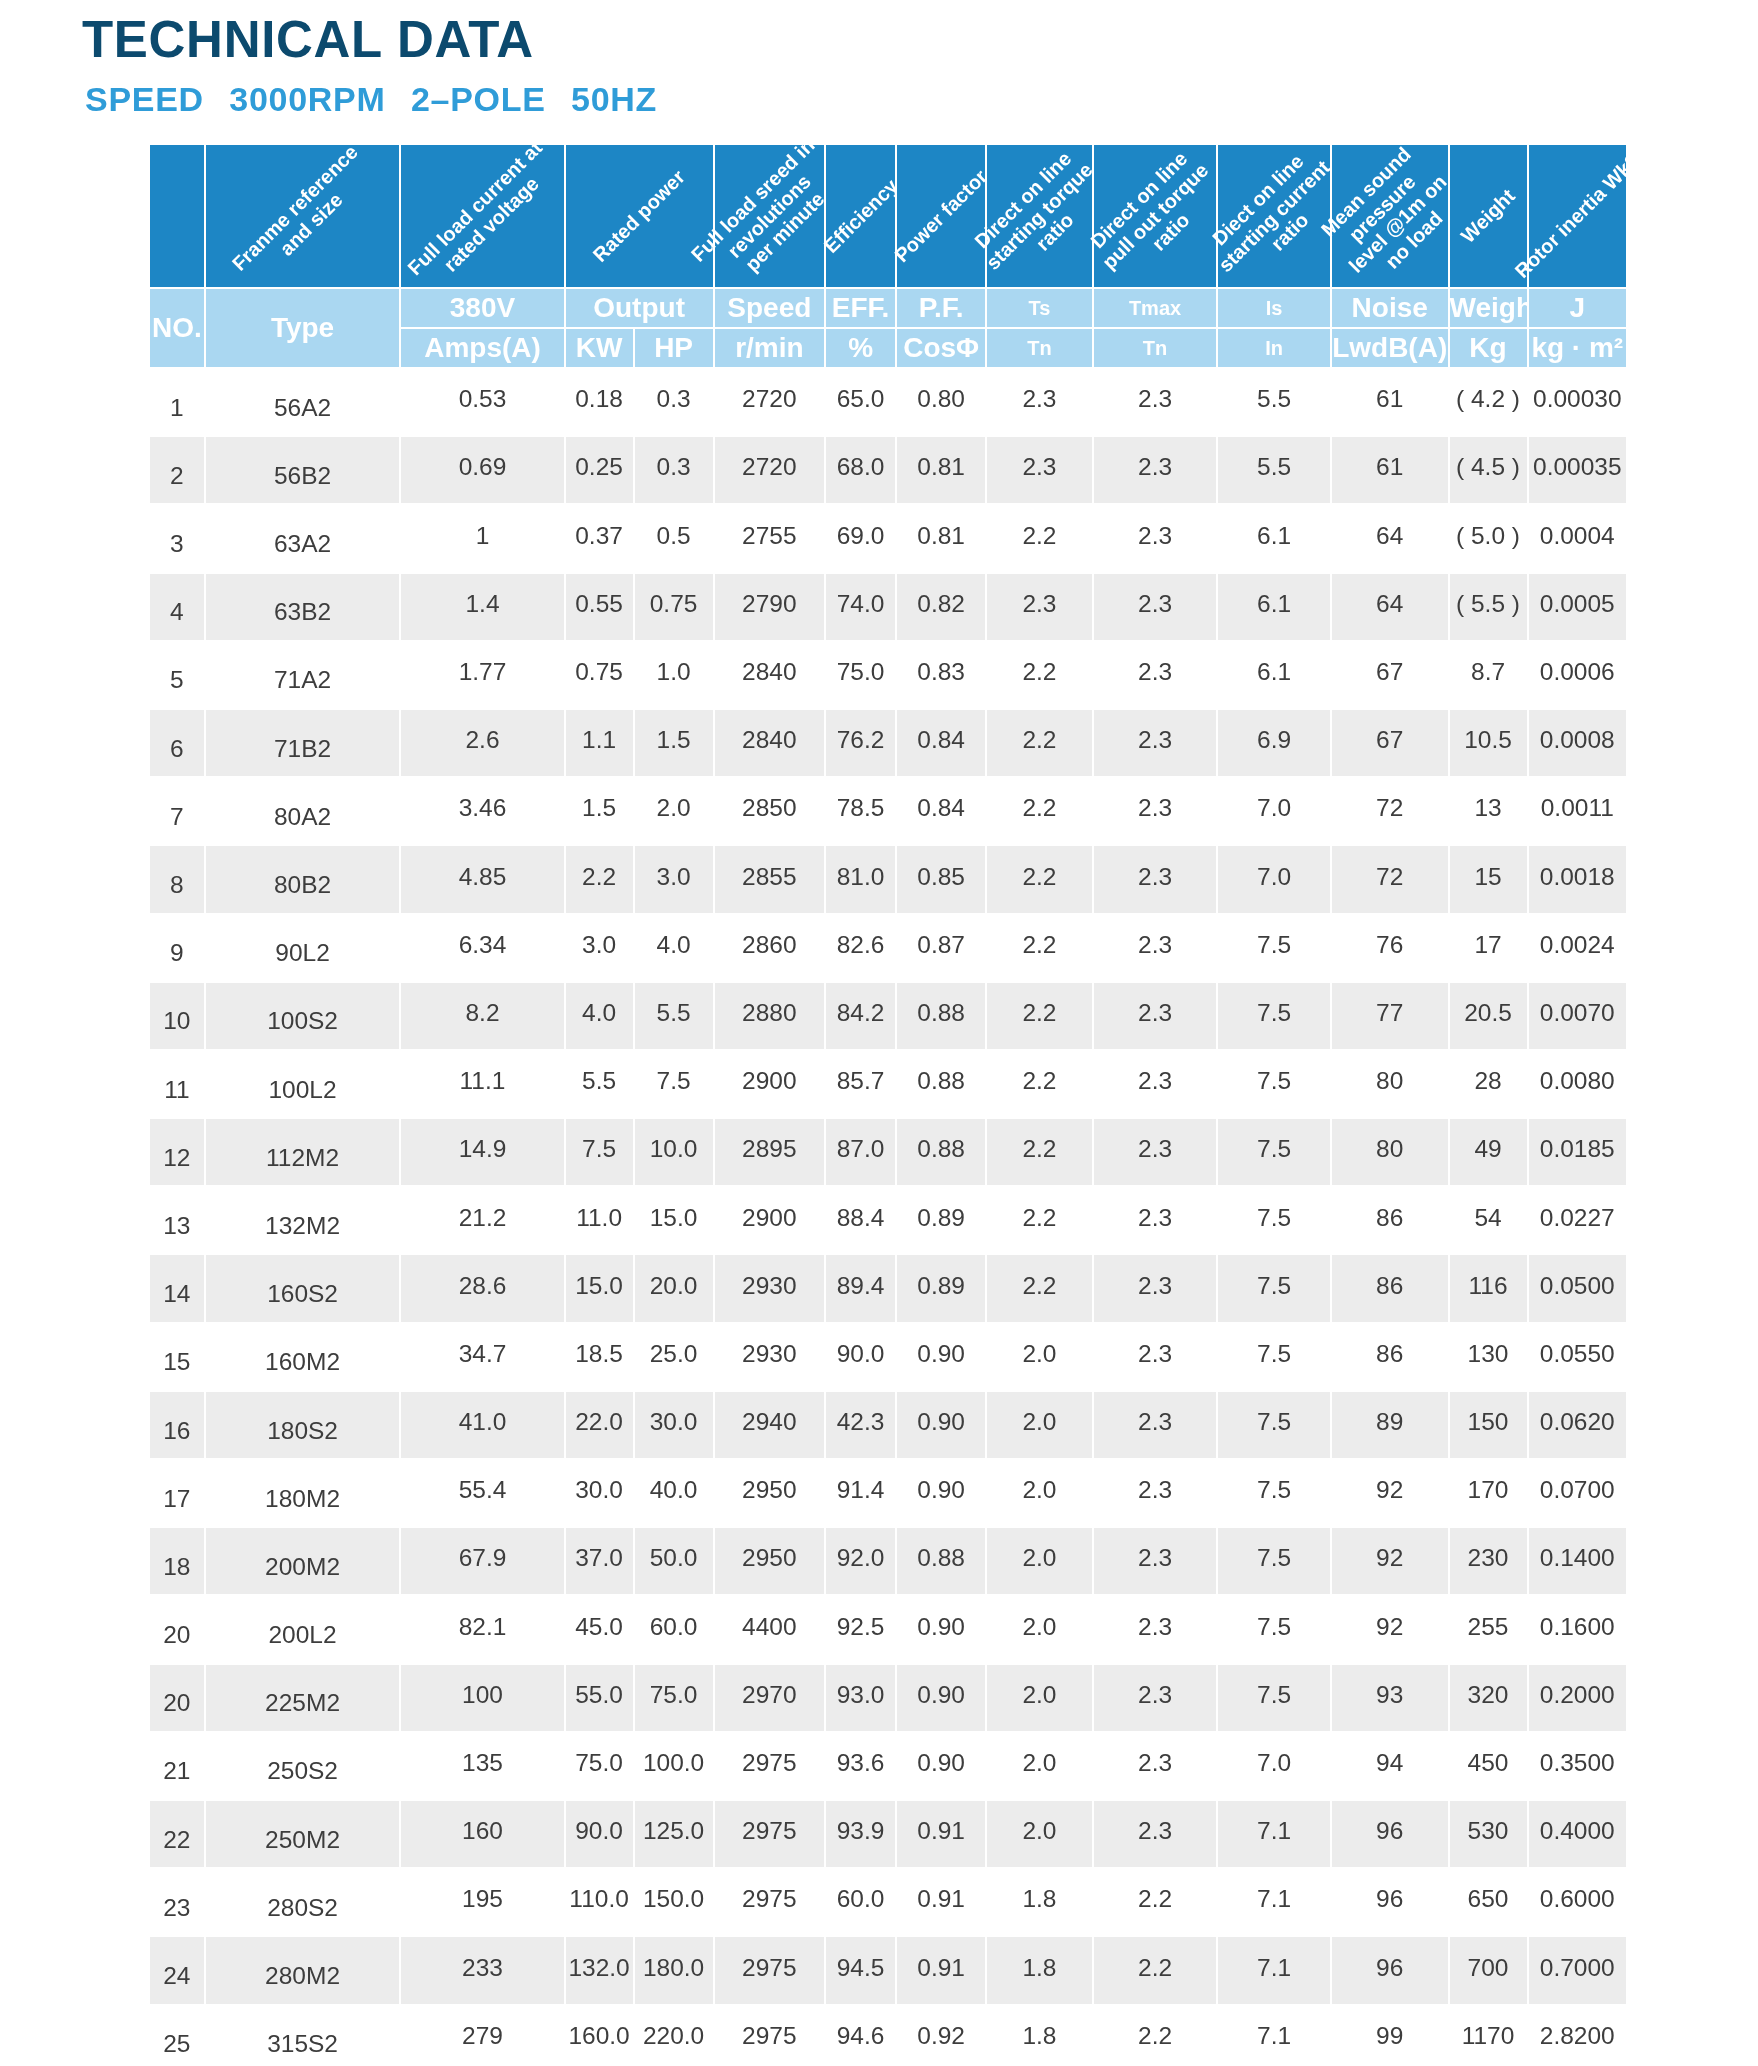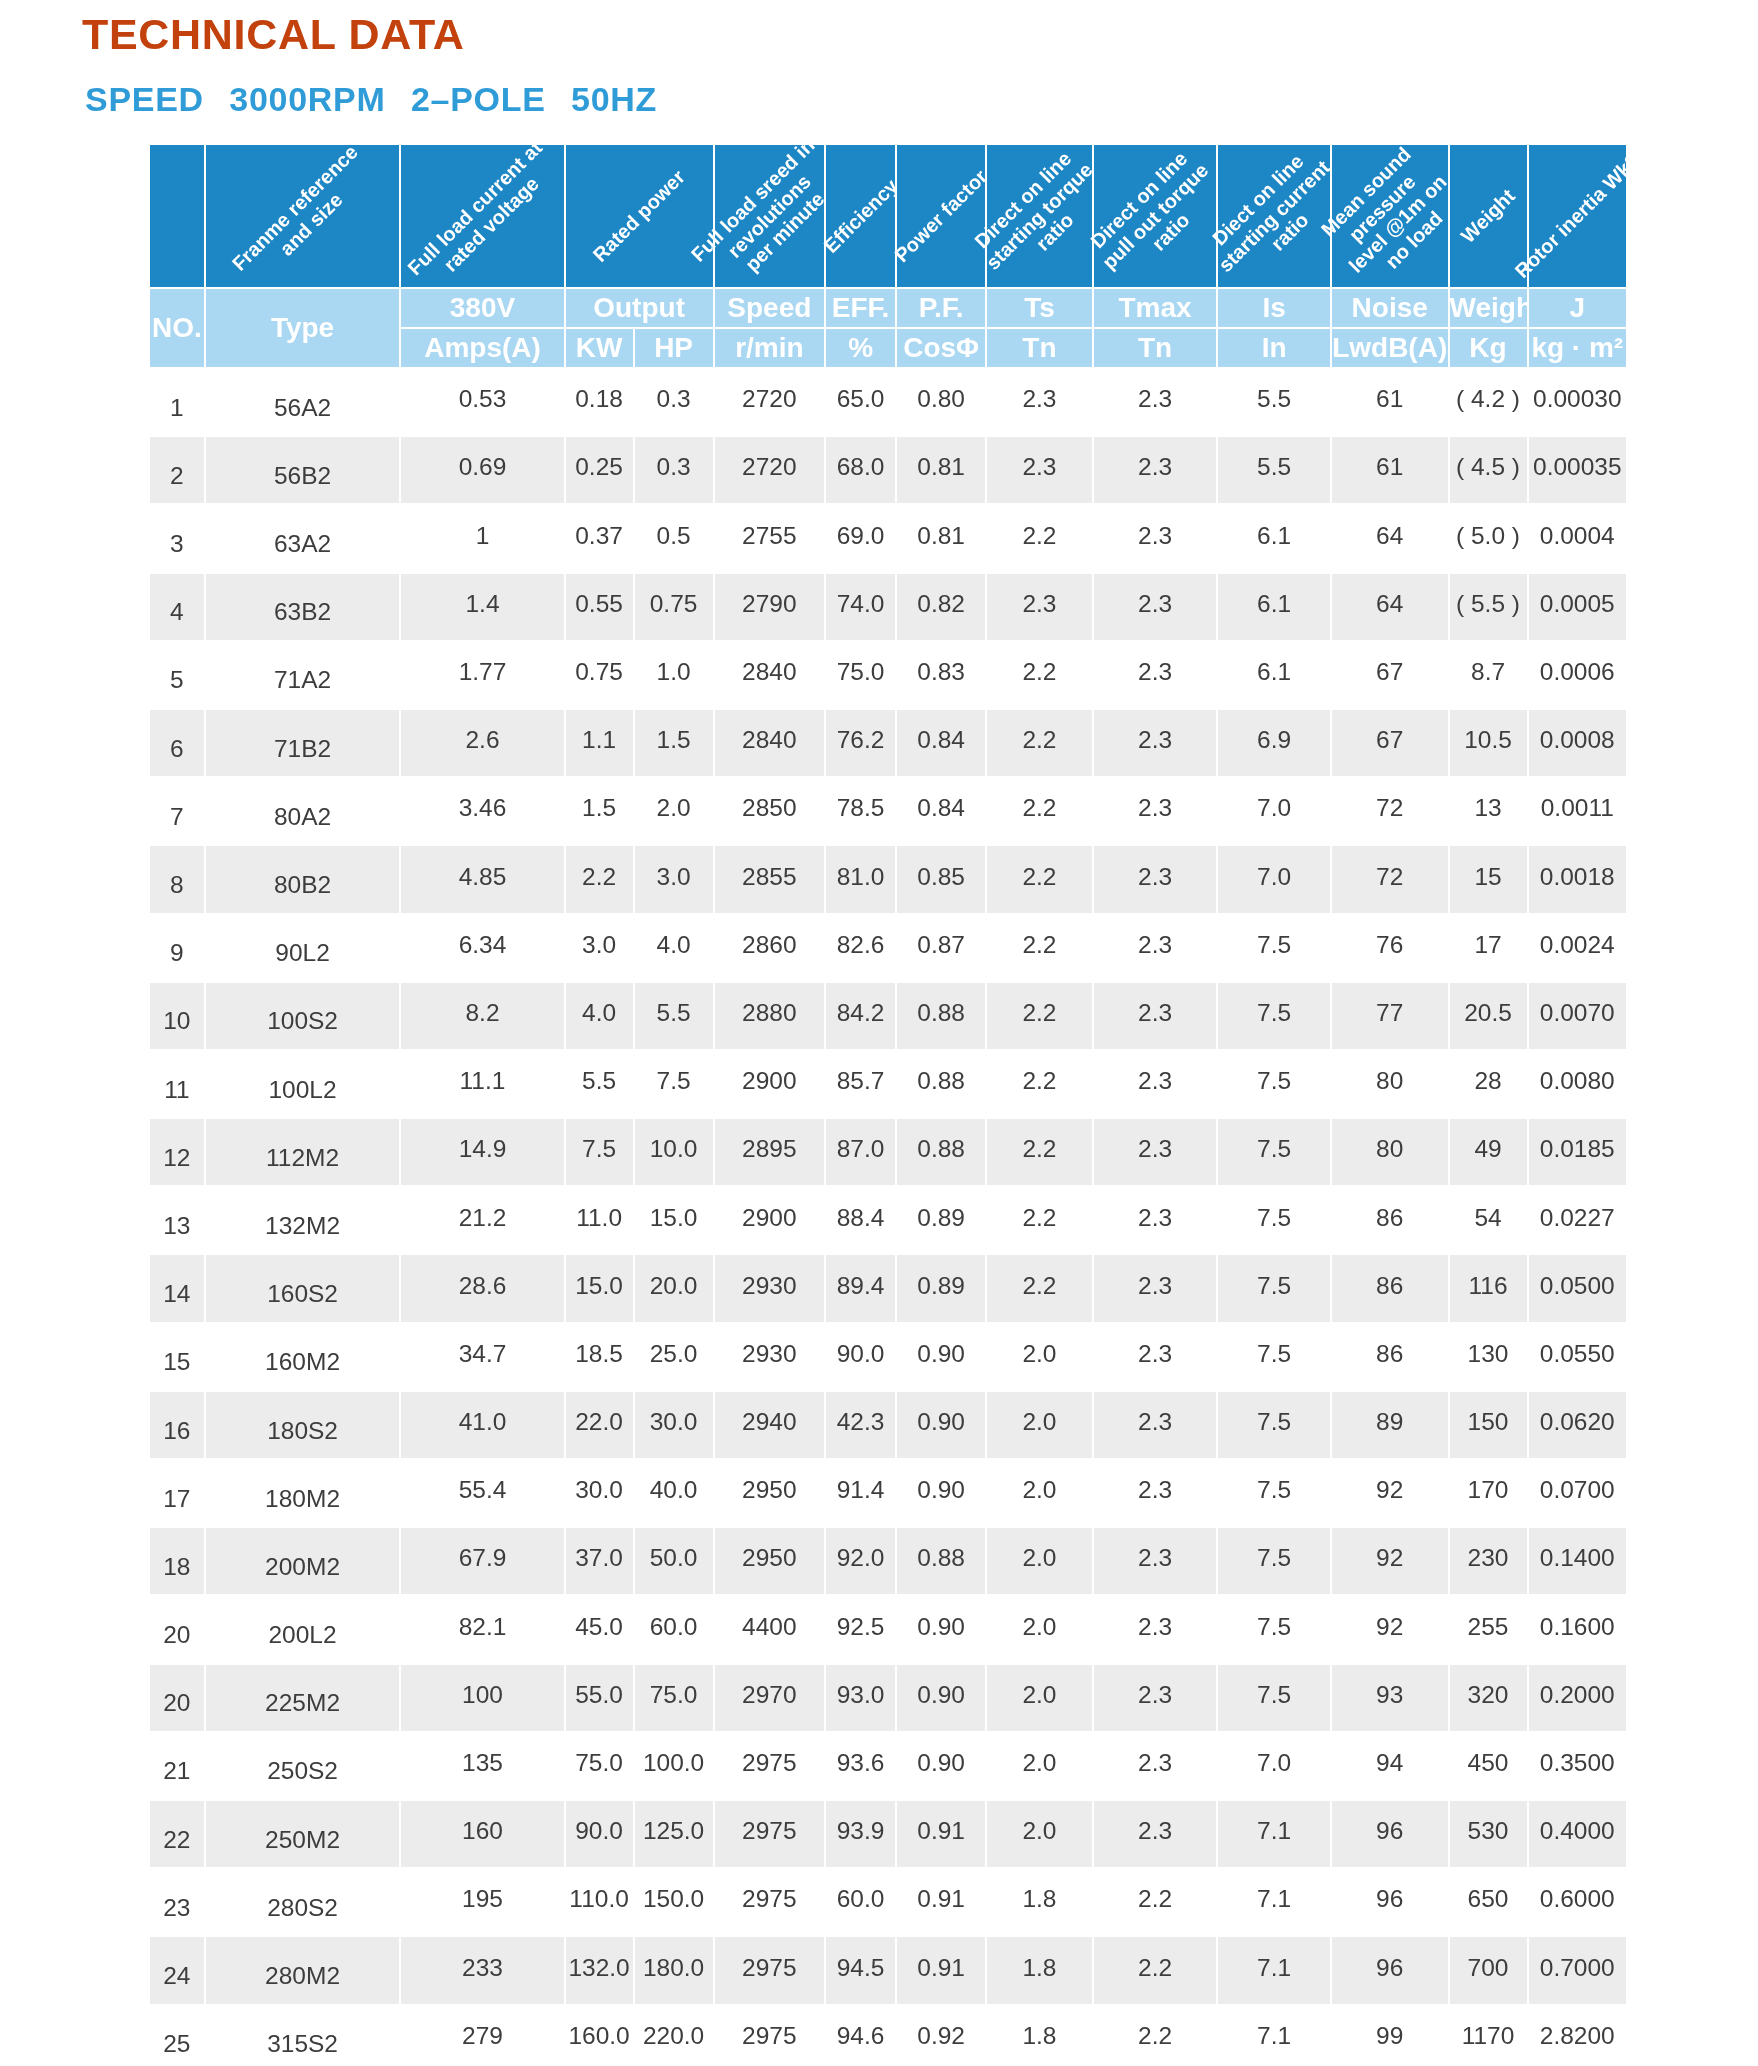--- a/index.html
+++ b/index.html
@@ -2,22 +2,22 @@
 <html style="font-size:11.2px"><head>
 <meta charset="utf-8">
 <style>
   html,body{margin:0;padding:0;}
   body{
     width:1758px;height:2066px;background:#ffffff;position:relative;
     font-family:"Liberation Sans", sans-serif;overflow:hidden;
   }
   .title{
     position:absolute;left:82px;top:9.8px;
-    font-size:43px;font-weight:bold;letter-spacing:0.7px;
-    color:#c2410c;white-space:nowrap;
+    font-size:51px;font-weight:bold;letter-spacing:0.7px;
+    color:#0c4a6e;white-space:nowrap;
   }
   .subtitle{
     position:absolute;left:85px;top:64px;
     font-size:34px;font-weight:bold;letter-spacing:0.7px;word-spacing:15.4px;
     color:#2f9cd8;white-space:nowrap;margin-top:16px;
   }
   table.tech{
     position:absolute;left:148px;top:143px;width:1480px;
     border-collapse:separate;border-spacing:2.8px;table-layout:fixed;
   }
@@ -30,21 +30,21 @@
     transform:translate(-50%,-50%) rotate(-45deg);
     color:#ffffff;font-weight:bold;font-size:20px;line-height:1.13;
     text-align:center;white-space:pre-line;width:max-content;
   }
   
   tr.sub th{
     background:#aad7f1;color:#ffffff;font-weight:bold;
     font-size:28px;text-align:center;vertical-align:middle;
     height:38px;padding:0;overflow:hidden;
   }
-  tr.sub th.small{font-size:28px;}
+  tr.sub th.small{font-size:20px;}
   tr.sub th.rspan{height:78px;margin-left:40px;}
   th.sup2{font-size:25px;}
   
   tbody td{
     background:#ffffff;color:#3d3d3d;font-size:24.5px;text-align:center;
     vertical-align:middle;height:55px;padding:0 0 5.6px 0;overflow:hidden;
     white-space:nowrap;
   }
   tbody tr.stripe td{background:#ececec;}
   tbody td.c-no, tbody td.c-type{padding:11.2px 0 0 0;}

